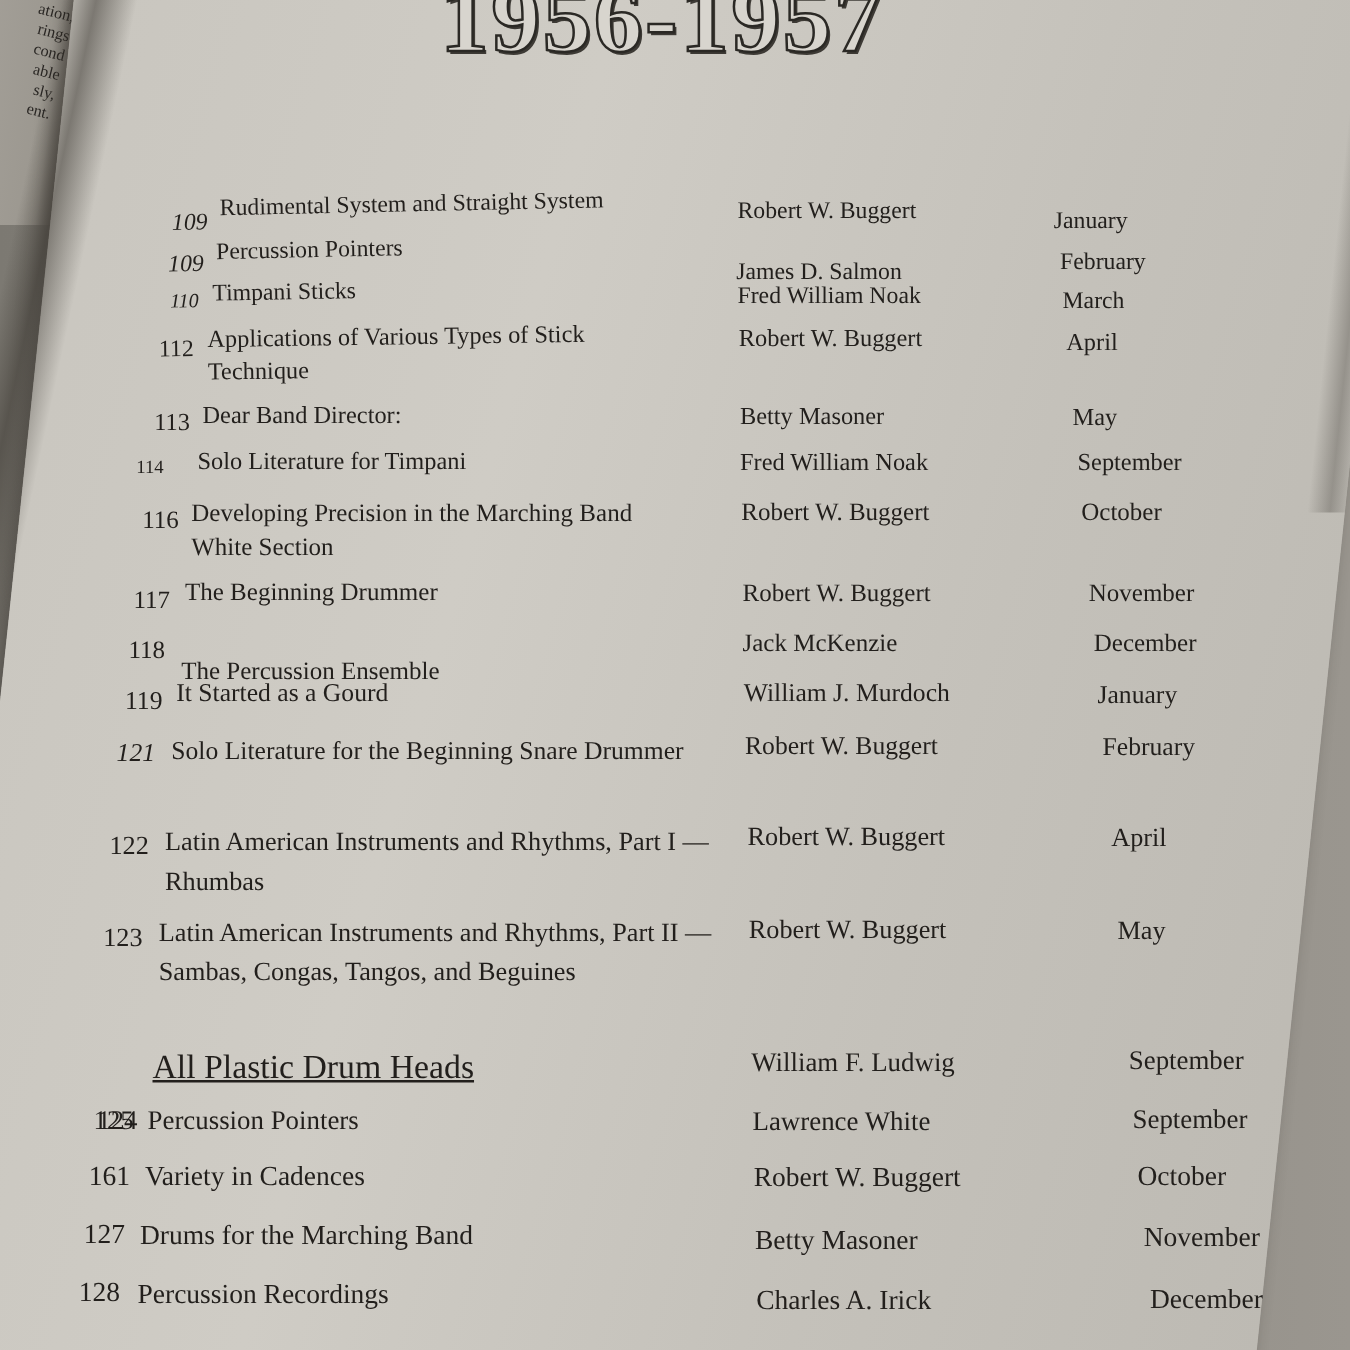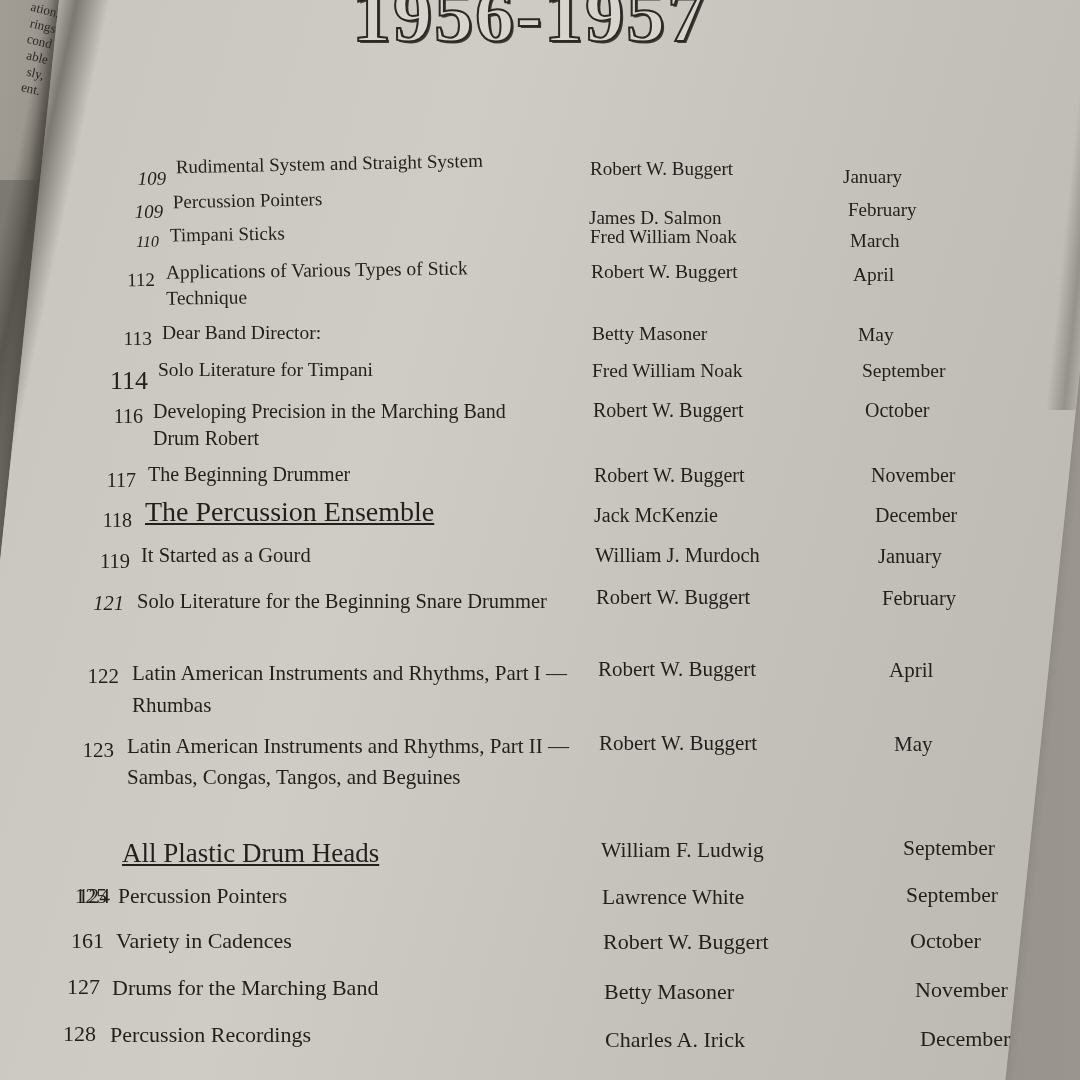--- a/index.html
+++ b/index.html
@@ -170,43 +170,43 @@
     </span>
 
     <div class="entry" style="left:0;top:0;">
       <span class="num" style="left:104px;top:328px;width:48px;font-size:19.5px;">113</span>
       <span class="title" style="left:162px;top:322px;width:390px;font-size:19.5px;">Dear Band Director:</span>
       <span class="author" style="left:592px;top:323px;font-size:19.5px;">Betty Masoner</span>
       <span class="month" style="left:858px;top:324px;font-size:19.5px;">May</span>
     </div>
 
     <div class="entry" style="left:0;top:0;">
-      <span class="num" style="left:100px;top:366px;width:48px;font-size:26px;">114</span>
+      <span class="num" style="left:83px;top:366px;width:48px;font-size:15px;">114</span>
       <span class="title" style="left:158px;top:359px;width:390px;font-size:19.5px;">Solo Literature for Timpani</span>
       <span class="author" style="left:592px;top:360px;font-size:19.5px;">Fred William Noak</span>
       <span class="month" style="left:862px;top:360px;font-size:19.5px;">September</span>
     </div>
 
     <div class="entry" style="left:0;top:0;">
       <span class="num" style="left:95px;top:405px;width:48px;font-size:20px;">116</span>
-      <span class="title" style="left:153px;top:398px;width:395px;font-size:20px;line-height:27px;">Developing Precision in the Marching Band Drum Robert</span>
+      <span class="title" style="left:153px;top:398px;width:395px;font-size:20px;line-height:27px;">Developing Precision in the Marching Band White Section</span>
       <span class="author" style="left:593px;top:399px;font-size:20px;">Robert W. Buggert</span>
       <span class="month" style="left:865px;top:399px;font-size:20px;">October</span>
     </div>
 
     <div class="entry" style="left:0;top:0;">
       <span class="num" style="left:88px;top:469px;width:48px;font-size:20px;">117</span>
       <span class="title" style="left:148px;top:463px;width:400px;font-size:20px;">The Beginning Drummer</span>
       <span class="author" style="left:594px;top:464px;font-size:20px;">Robert W. Buggert</span>
       <span class="month" style="left:871px;top:464px;font-size:20px;">November</span>
     </div>
 
     <div class="entry" style="left:0;top:0;">
       <span class="num" style="left:84px;top:509px;width:48px;font-size:20px;">118</span>
-      <span class="title" style="left:145px;top:496px;width:400px;font-size:28px;text-decoration:underline;">The Percussion Ensemble</span>
+      <span class="title" style="left:145px;top:526px;width:400px;font-size:20px;">The Percussion Ensemble</span>
       <span class="author" style="left:594px;top:504px;font-size:20px;">Jack McKenzie</span>
       <span class="month" style="left:875px;top:504px;font-size:20px;">December</span>
     </div>
 
     <div class="entry" style="left:0;top:0;">
       <span class="num" style="left:82px;top:550px;width:48px;font-size:20.5px;">119</span>
       <span class="title" style="left:141px;top:544px;width:400px;font-size:20.5px;">It Started as a Gourd</span>
       <span class="author" style="left:595px;top:544px;font-size:20.5px;">William J. Murdoch</span>
       <span class="month" style="left:878px;top:545px;font-size:20.5px;">January</span>
     </div>

